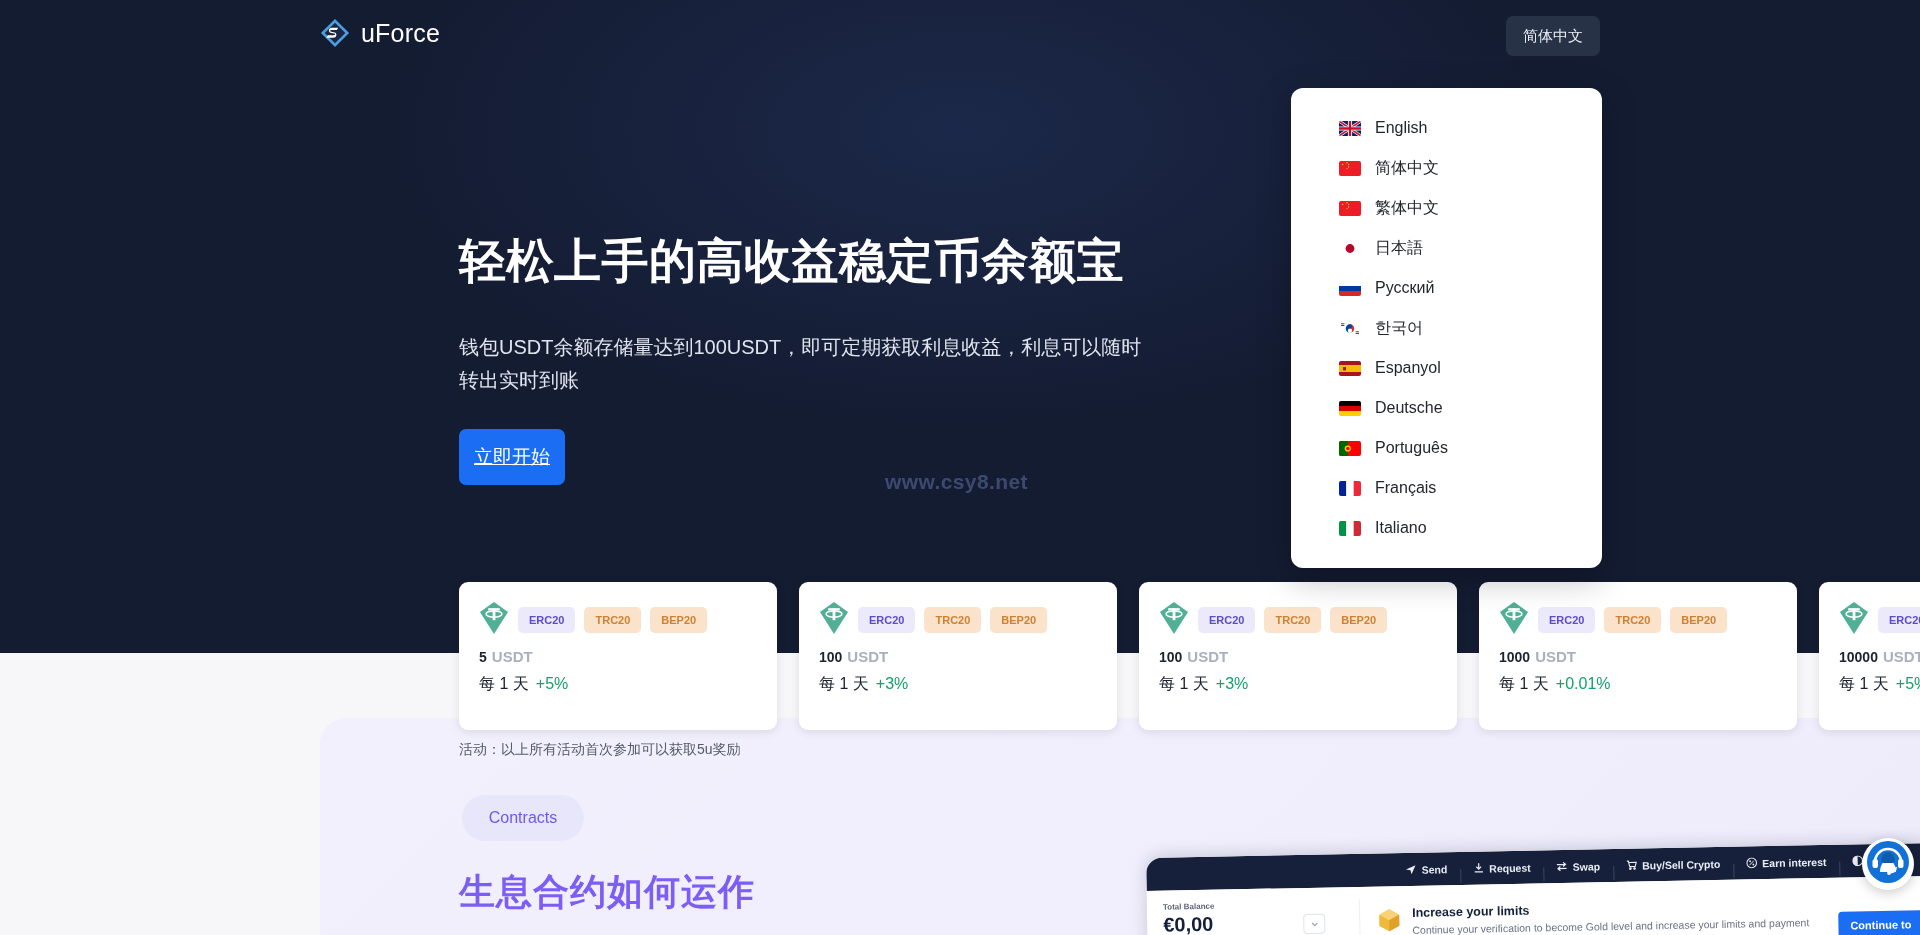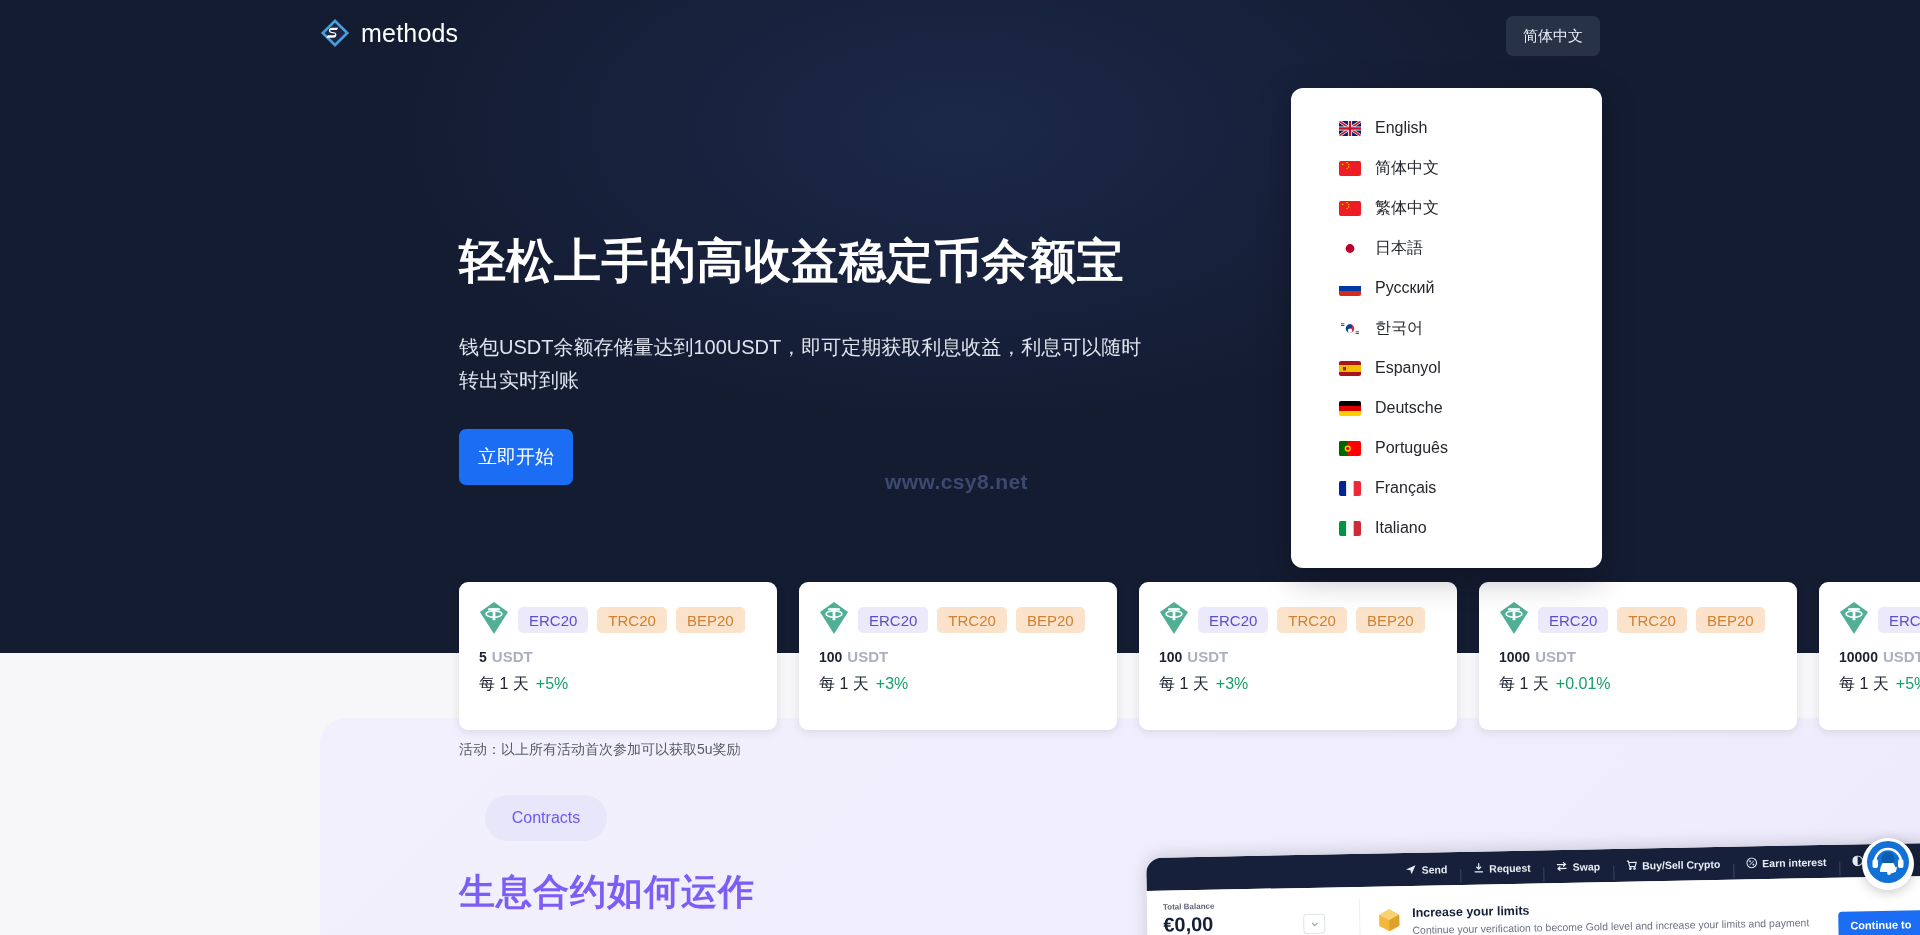--- a/index.html
+++ b/index.html
@@ -68,23 +68,24 @@
   .hero-title {
     font-size: 47px; font-weight: 700; color: #ffffff;
     letter-spacing: .5px; line-height: 1.22; white-space: nowrap;
   }
   .hero-sub {
     margin-top: 42px; font-size: 20px; color: #dfe4ee;
     line-height: 1.65; max-width: 690px; font-weight: 400;
   }
   .cta {
     margin-top: 32px; display: inline-flex; align-items: center; justify-content: center;
-    width: 114px; height: 56px; background: #1b6ef3; color: #fff;
+    width: 106px; height: 56px; background: #1b6ef3; color: #fff;
     font-size: 19px; border: none; border-radius: 7px; cursor: pointer;
     font-family: "Liberation Sans", sans-serif;
+    text-decoration: underline;
   }
   .watermark {
     position: absolute; left: 885px; top: 470px; z-index: 10;
     font-size: 21px; color: #3c4a70; font-weight: 700; letter-spacing: .4px;
   }
 
   
   .cards {
     position: absolute; left: 459px; top: 582px; z-index: 20;
     display: flex; gap: 22px;
@@ -92,21 +93,21 @@
   .card {
     width: 318px; min-height: 148px; background: #fff;
     border-radius: 9px; padding: 20px 20px 18px 20px;
     box-shadow: 0 2px 10px rgba(0,0,0,.10);
     flex: 0 0 318px;
   }
   .card-top { display: flex; align-items: center; gap: 9px; }
   .tether { width: 30px; height: 32px; flex: 0 0 30px; }
   .chip {
     height: 26px; padding: 0 11px; border-radius: 5px;
-    display: inline-flex; align-items: center; font-size: 15px;
+    display: inline-flex; align-items: center; font-size: 11px; font-weight: bold;
   }
   .chip-erc { background: #ece9fb; color: #5b4ec9; }
   .chip-trc { background: #fbe2cb; color: #d08030; }
   .chip-bep { background: #fbe2cb; color: #d08030; }
   .card-amount { margin-top: 10px; font-size: 14px; color: #1c2230; font-weight: bold; }
   .card-amount .unit { color: #aab0bd; font-size: 15px; margin-left: 5px; }
   .card-rate { margin-top: 9px; font-size: 16px; color: #1c2230; }
   .card-rate .pct { color: #16a06a; margin-left: 7px; }
 
   
@@ -115,21 +116,21 @@
     width: 1600px; height: 217px;
     background: linear-gradient(135deg,#f2f0fd 0%, #f0eefc 60%, #eeecfb 100%);
     border-top-left-radius: 26px; border-bottom-left-radius: 0;
     z-index: 5;
   }
   .promo-note {
     position: absolute; left: 459px; top: 741px; z-index: 12;
     font-size: 14px; color: #555a66;
   }
   .pill {
-    position: absolute; left: 485px; top: 795px; z-index: 12;
+    position: absolute; left: 462px; top: 795px; z-index: 12;
     width: 122px; height: 46px; border-radius: 23px;
     background: #e8e6fa; display: flex; align-items: center; justify-content: center;
     font-size: 16px; color: #6a5af0; cursor: pointer;
   }
   .section-title {
     position: absolute; left: 459px; top: 868px; z-index: 12;
     font-size: 36px; font-weight: 700; color: #7c5df5; letter-spacing: 1px;
   }
 
   
@@ -198,21 +199,21 @@
 
   <div class="topbar">
     <div class="logo-wrap">
       <span>
         <svg class="logo-mark" viewBox="0 0 32 32">
           <path d="M16 1 L31 16 L16 31 L1 16 Z" fill="#4a9fe0"></path>
           <path d="M16 5 L27 16 L16 27 L5 16 Z" fill="#1d2744"></path>
           <path d="M19.5 10.5 h-6.8 c-2.1 0 -3.2 1.2 -3.2 2.7 c0 1.5 1 2.4 2.8 2.7 l2.6 .5 c.9 .2 1.2 .5 1.2 1 c0 .6 -.5 1 -1.5 1 H8.3 l-1.6 2.6 h7.2 c2.3 0 3.6 -1.3 3.6 -3 c0 -1.6 -1 -2.5 -2.9 -2.8 l-2.6 -.5 c-.8 -.15 -1.1 -.4 -1.1 -.9 c0 -.55 .45 -.95 1.35 -.95 h5.6 z" fill="#ffffff"></path>
         </svg>
       </span>
-      <span class="logo-text">methods</span>
+      <span class="logo-text">uForce</span>
     </div>
 
     <button class="lang-btn">简体中文</button>
   </div>
 
   <div class="lang-menu">
 
     <div class="lang-item">
       <span class="flag">
         <svg viewBox="0 0 22 15">

